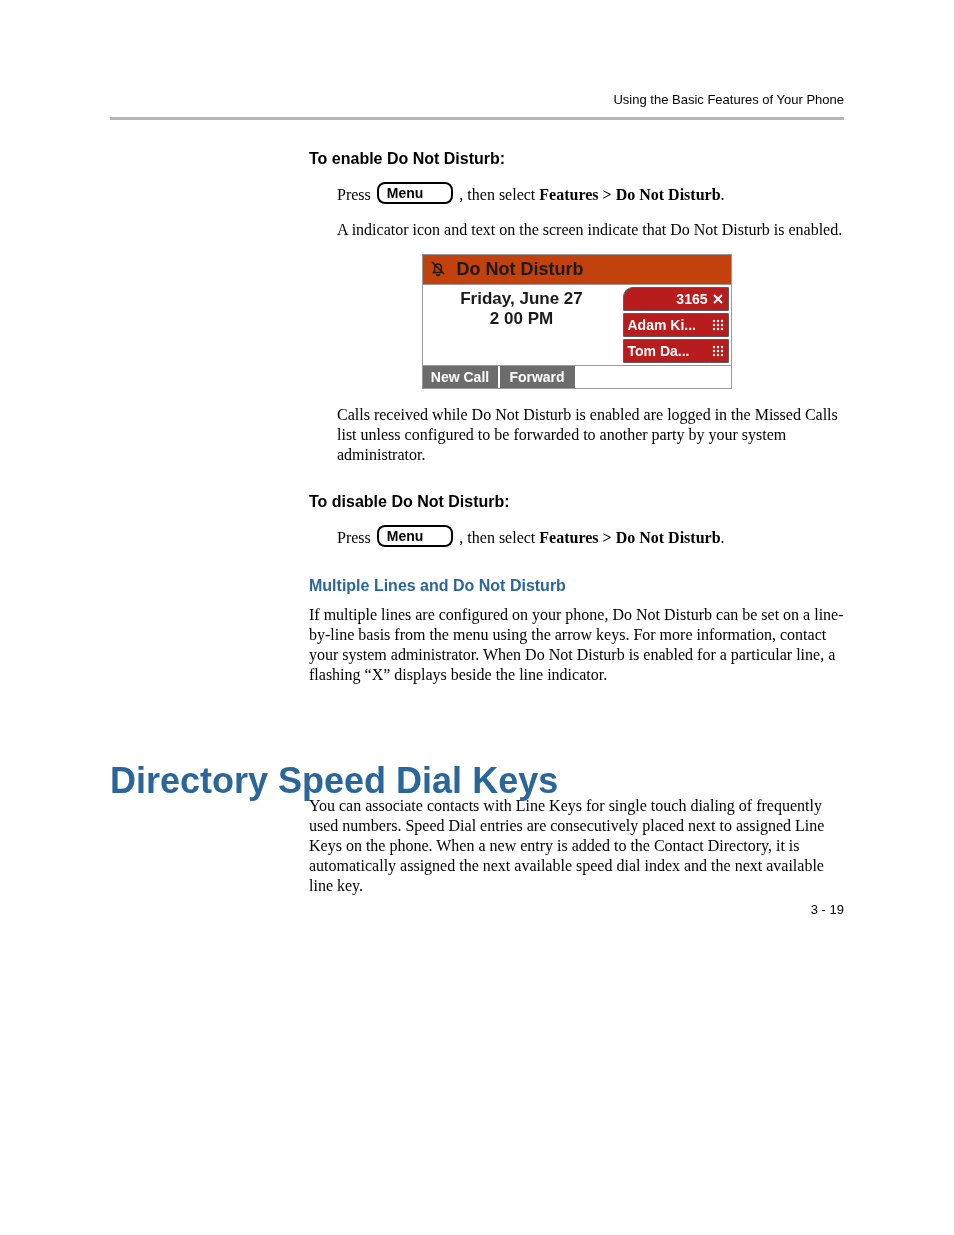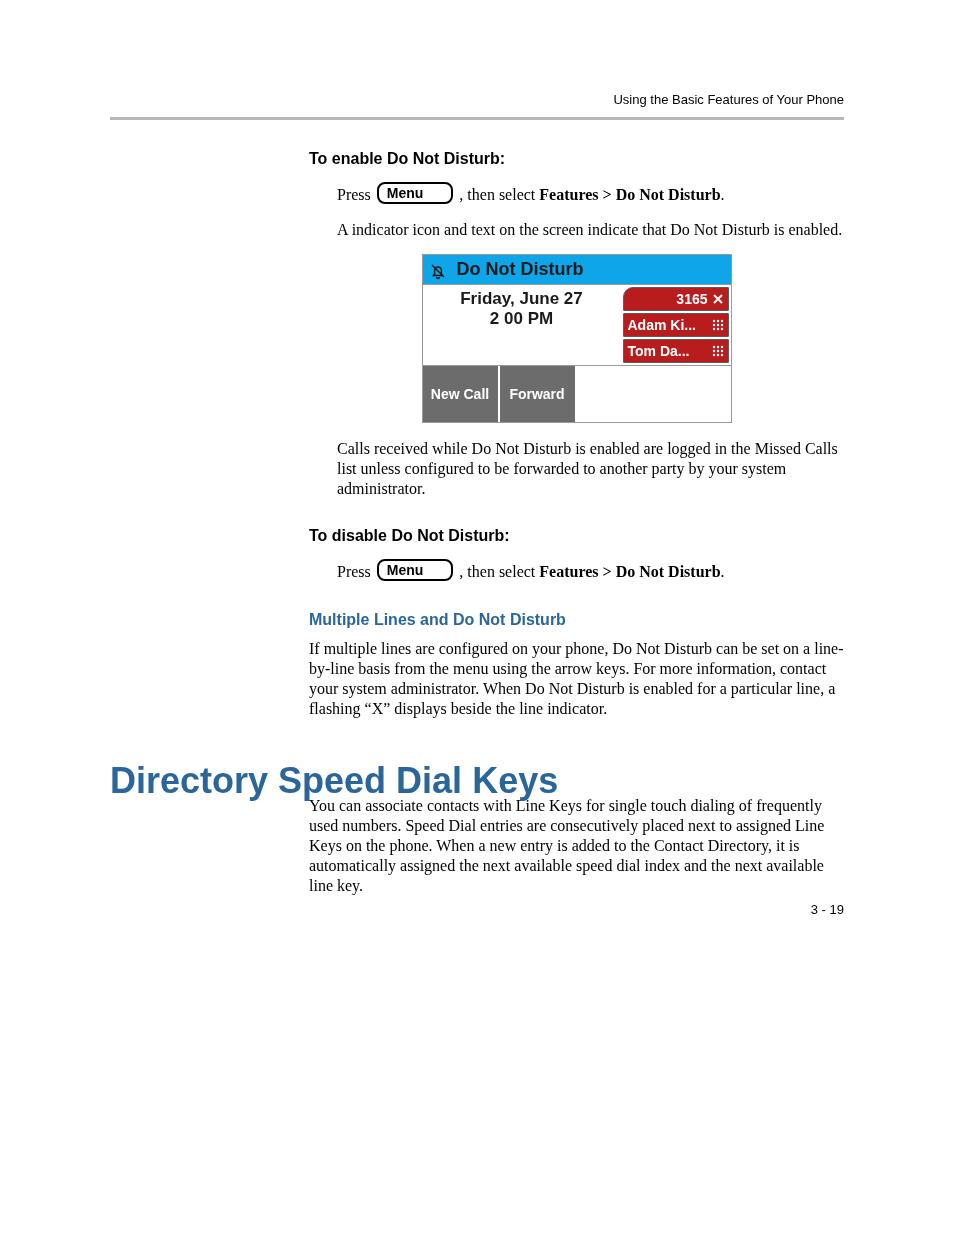--- a/index.html
+++ b/index.html
@@ -73,27 +73,27 @@
     top: -2px;
   }
   .bold { font-weight: bold; }
   .phone-screen {
     width: 310px;
     margin: 6px auto 16px auto;
     font-family: "Arial Narrow", Arial, sans-serif;
   }
   .phone-titlebar {
     display: flex;
-    align-items: flex-end;
+    align-items: flex-start;
     border: 1px solid #999;
     padding: 4px 6px;
     font-size: 18px;
     font-weight: bold;
     color: #1b1b1b;
-    background: #0ea5e9;
+    background: #c2410c;
   }
   .bell-icon {
     display: inline-block;
     margin-right: 10px;
   }
   .bell-icon svg { display: block; }
   .phone-titlebar .title-text { flex: 1; text-align: left; }
   .phone-body {
     display: flex;
     border: 1px solid #999;
@@ -143,21 +143,21 @@
     border: 1px solid #999;
     border-top: none;
   }
   .softkey {
     flex: 1;
     background: #6c6c6c;
     color: #fff;
     text-align: center;
     font-weight: bold;
     font-size: 14px;
-    padding: 20px 0;
+    padding: 3px 0;
     border-right: 2px solid #fff;
   }
   .softkey:last-child { border-right: none; }
   .softkey.blank { background: #fff; border-right: 2px solid #fff; }
   .blue-subhead {
     font-family: "Arial Narrow", Arial, sans-serif;
     font-weight: bold;
     font-size: 16px;
     color: #2a6699;
     margin-top: 28px;

